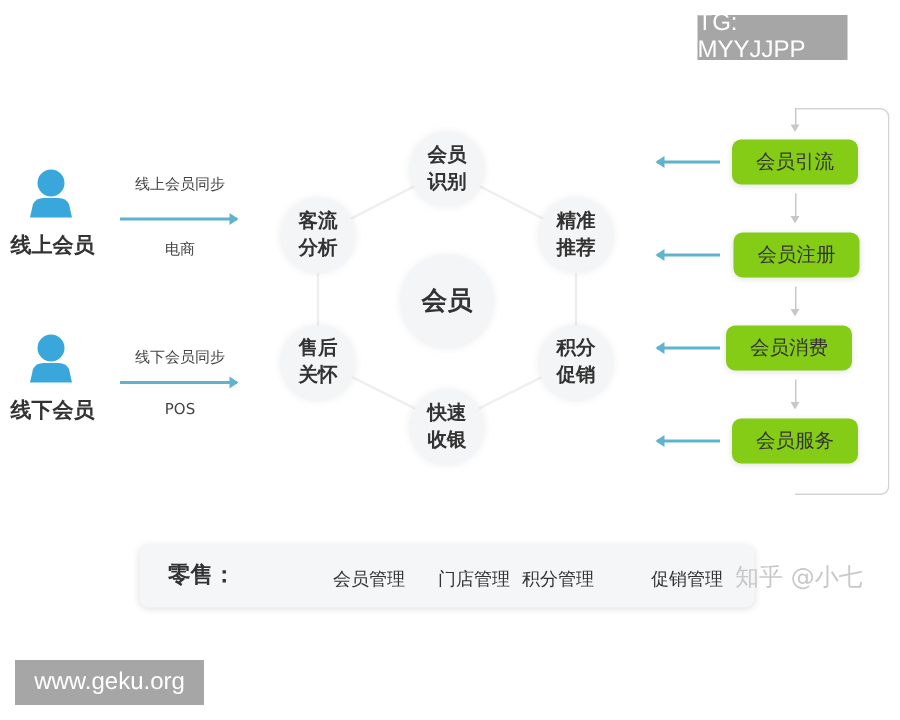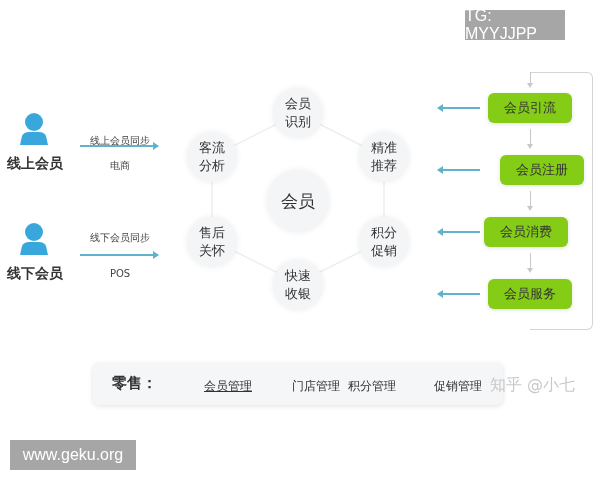--- a/index.html
+++ b/index.html
@@ -9,21 +9,21 @@
   .wm { background:#a6a6a6; color:#fff; font-family:"Liberation Sans", sans-serif; font-size:16px;
         display:flex; align-items:center; justify-content:center; }
   .person-label { font-size:14px; font-weight:bold; color:#333; text-align:center; width:80px; }
   .sync-label { font-size:10px; color:#444; text-align:center; width:100px; }
   .arrow-r { height:2px; background:#5fb3cc; }
   .arrow-r::after { content:""; position:absolute; right:-1px; top:-3px; border-left:6px solid #5fb3cc;
                     border-top:4px solid transparent; border-bottom:4px solid transparent; }
   .node { border-radius:50%; background:#f4f5f6; box-shadow:0 0 6px rgba(0,0,0,0.08);
           display:flex; align-items:center; justify-content:center; text-align:center;
           font-size:13px; line-height:18px; color:#333; }
-  .node span { display:block; }
+  .node span { display:block;font-weight:bold; }
   .center-node { font-size:17px; }
   .step { background:#84cc16; border-radius:6px; box-shadow:0 1px 4px rgba(0,0,0,0.12);
           font-size:13px; color:#333; display:flex; align-items:center; justify-content:center; }
   .arrow-l { height:2px; background:#5fb3cc; }
   .arrow-l::before { content:""; position:absolute; left:-1px; top:-3px; border-right:6px solid #5fb3cc;
                      border-top:4px solid transparent; border-bottom:4px solid transparent; }
   .down-arrow { width:1px; background:#c8c8c8; }
   .down-arrow::after { content:""; position:absolute; left:-3px; bottom:-2px; border-top:5px solid #c8c8c8;
                        border-left:3.5px solid transparent; border-right:3.5px solid transparent; }
   .loop { border:1.5px solid #d4d4d4; border-left:none; border-radius:0 6px 6px 0; }
@@ -36,21 +36,21 @@
 <body>
 
 <div class="abs wm" style="left:465px; top:10px; width:100px; height:30px;">TG: MYYJJPP</div>
 
 <div>
   <svg class="abs" style="left:18px; top:112px;" width="32" height="34" viewBox="0 0 32 34">
     <circle cx="16" cy="10" r="9" fill="#3aa7dc"></circle>
     <path d="M2 33 L4 24 Q6 20 11 20 L21 20 Q26 20 28 24 L30 33 Z" fill="#3aa7dc"></path>
   </svg>
   <div class="abs person-label" style="left:-5px; top:155px;">线上会员</div>
-  <div class="abs sync-label" style="left:70px; top:134px;">线上会员同步</div>
+  <div class="abs sync-label" style="left:70px; top:116px;">线上会员同步</div>
   <div class="abs arrow-r" style="left:80px; top:145px; width:78px;"></div>
   <div class="abs sync-label" style="left:70px; top:159px;font-family:Liberation Serif, serif;">电商</div>
 </div>
 
 <div>
   <svg class="abs" style="left:18px; top:222px;" width="32" height="34" viewBox="0 0 32 34">
     <circle cx="16" cy="10" r="9" fill="#3aa7dc"></circle>
     <path d="M2 33 L4 24 Q6 20 11 20 L21 20 Q26 20 28 24 L30 33 Z" fill="#3aa7dc"></path>
   </svg>
   <div class="abs person-label" style="left:-5px; top:265px;">线下会员</div>
@@ -101,32 +101,32 @@
 </div>
 <div class="abs node center-node" style="left:267px; top:170px; width:62px; height:62px;">
   <span>会员</span>
 </div>
 
 <div class="abs loop" style="left:530px; top:72px; width:62px; height:256px;"></div>
 <div class="abs down-arrow" style="left:530px; top:72px; height:14px;"></div>
 
 <div class="abs step" style="left:488px; top:93px; width:84px; height:30px;">会员引流</div>
 <div class="abs down-arrow" style="left:530px; top:129px; height:18px;"></div>
-<div class="abs step" style="left:500px; top:155px; width:84px; height:30px;font-family:Liberation Mono, monospace;">会员注册</div>
+<div class="abs step" style="left:489px; top:155px; width:84px; height:30px;font-family:Liberation Mono, monospace;">会员注册</div>
 <div class="abs down-arrow" style="left:530px; top:191px; height:18px;"></div>
 <div class="abs step" style="left:484px; top:217px; width:84px; height:30px;text-align:center;">会员消费</div>
 <div class="abs down-arrow" style="left:530px; top:253px; height:18px;"></div>
 <div class="abs step" style="left:488px; top:279px; width:84px; height:30px;">会员服务</div>
 
 <div class="abs arrow-l" style="left:438px; top:107px; width:42px;"></div>
 <div class="abs arrow-l" style="left:438px; top:169px; width:42px;"></div>
 <div class="abs arrow-l" style="left:438px; top:231px; width:42px;"></div>
 <div class="abs arrow-l" style="left:438px; top:293px; width:42px;"></div>
 
 <div class="abs bar" style="left:93px; top:363px; width:410px; height:42px;"></div>
 <div class="abs bar-title" style="left:112px; top:374px;">零售：</div>
-<div class="abs bar-item" style="left:204px; top:378px;text-decoration:underline;">会员管理</div>
+<div class="abs bar-item" style="left:222px; top:378px;">会员管理</div>
 <div class="abs bar-item" style="left:292px; top:378px;">门店管理</div>
 <div class="abs bar-item" style="left:348px; top:378px;">积分管理</div>
 <div class="abs bar-item" style="left:434px; top:378px;">促销管理</div>
 <div class="abs zhihu" style="left:490px; top:375px;">知乎 @小七</div>
 
 <div class="abs wm" style="left:10px; top:440px; width:126px; height:30px;">www.geku.org</div>
 
 </body></html>

